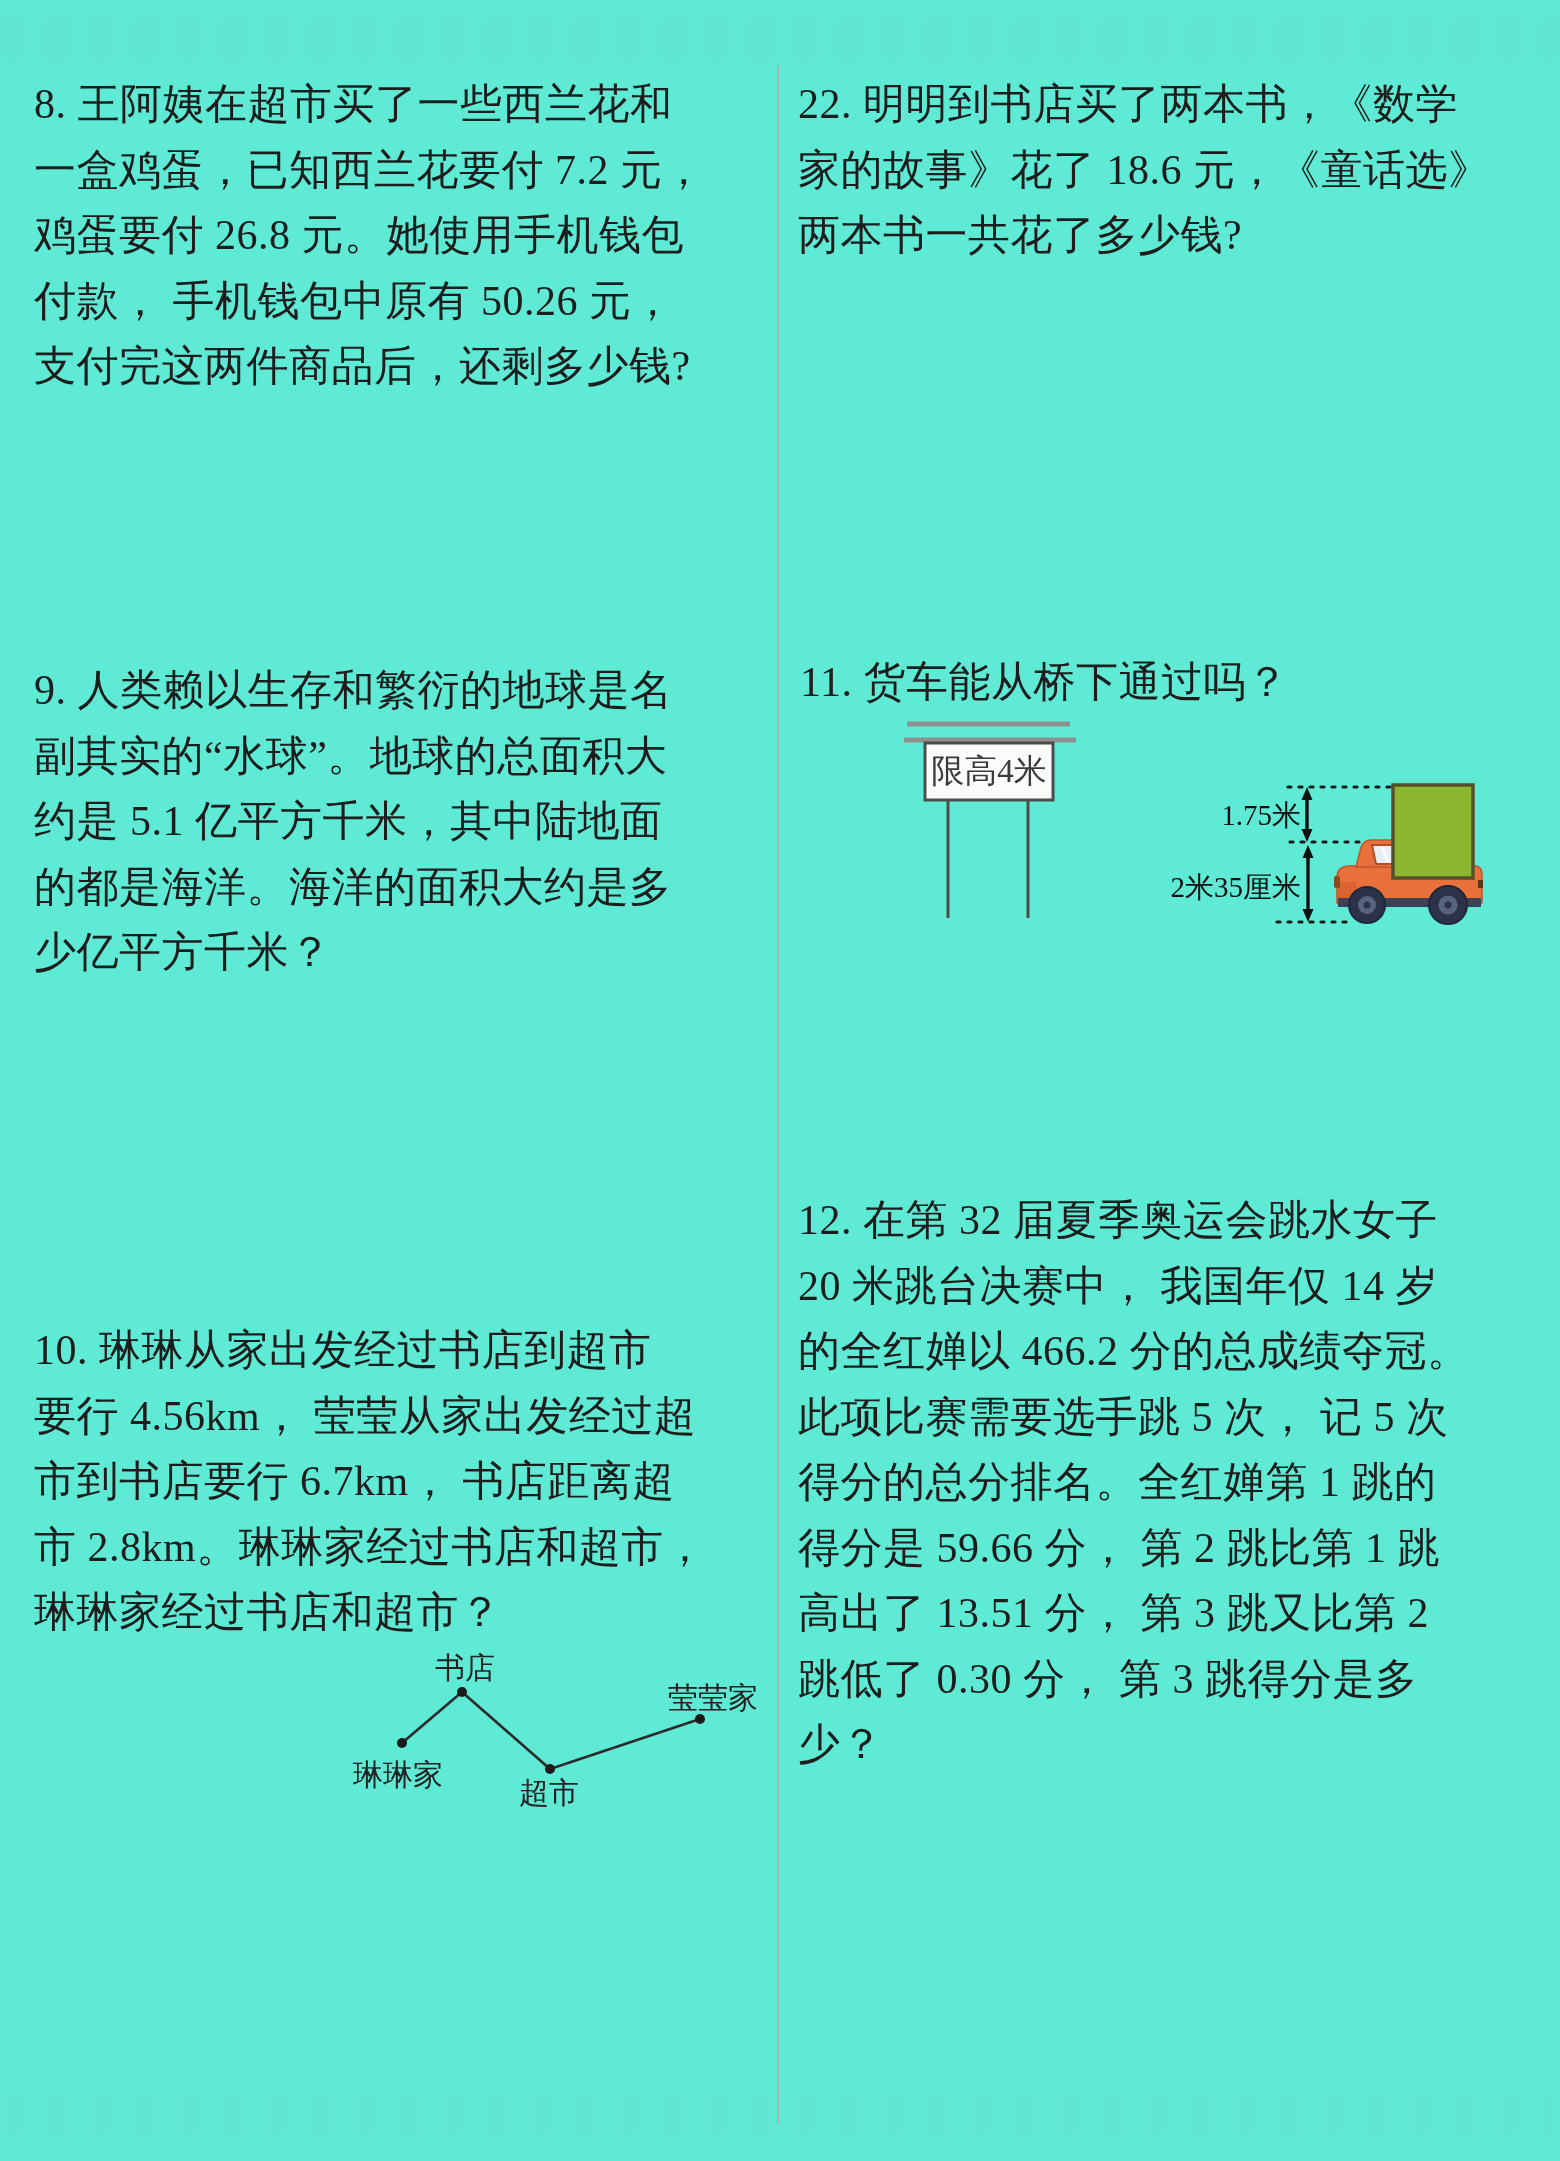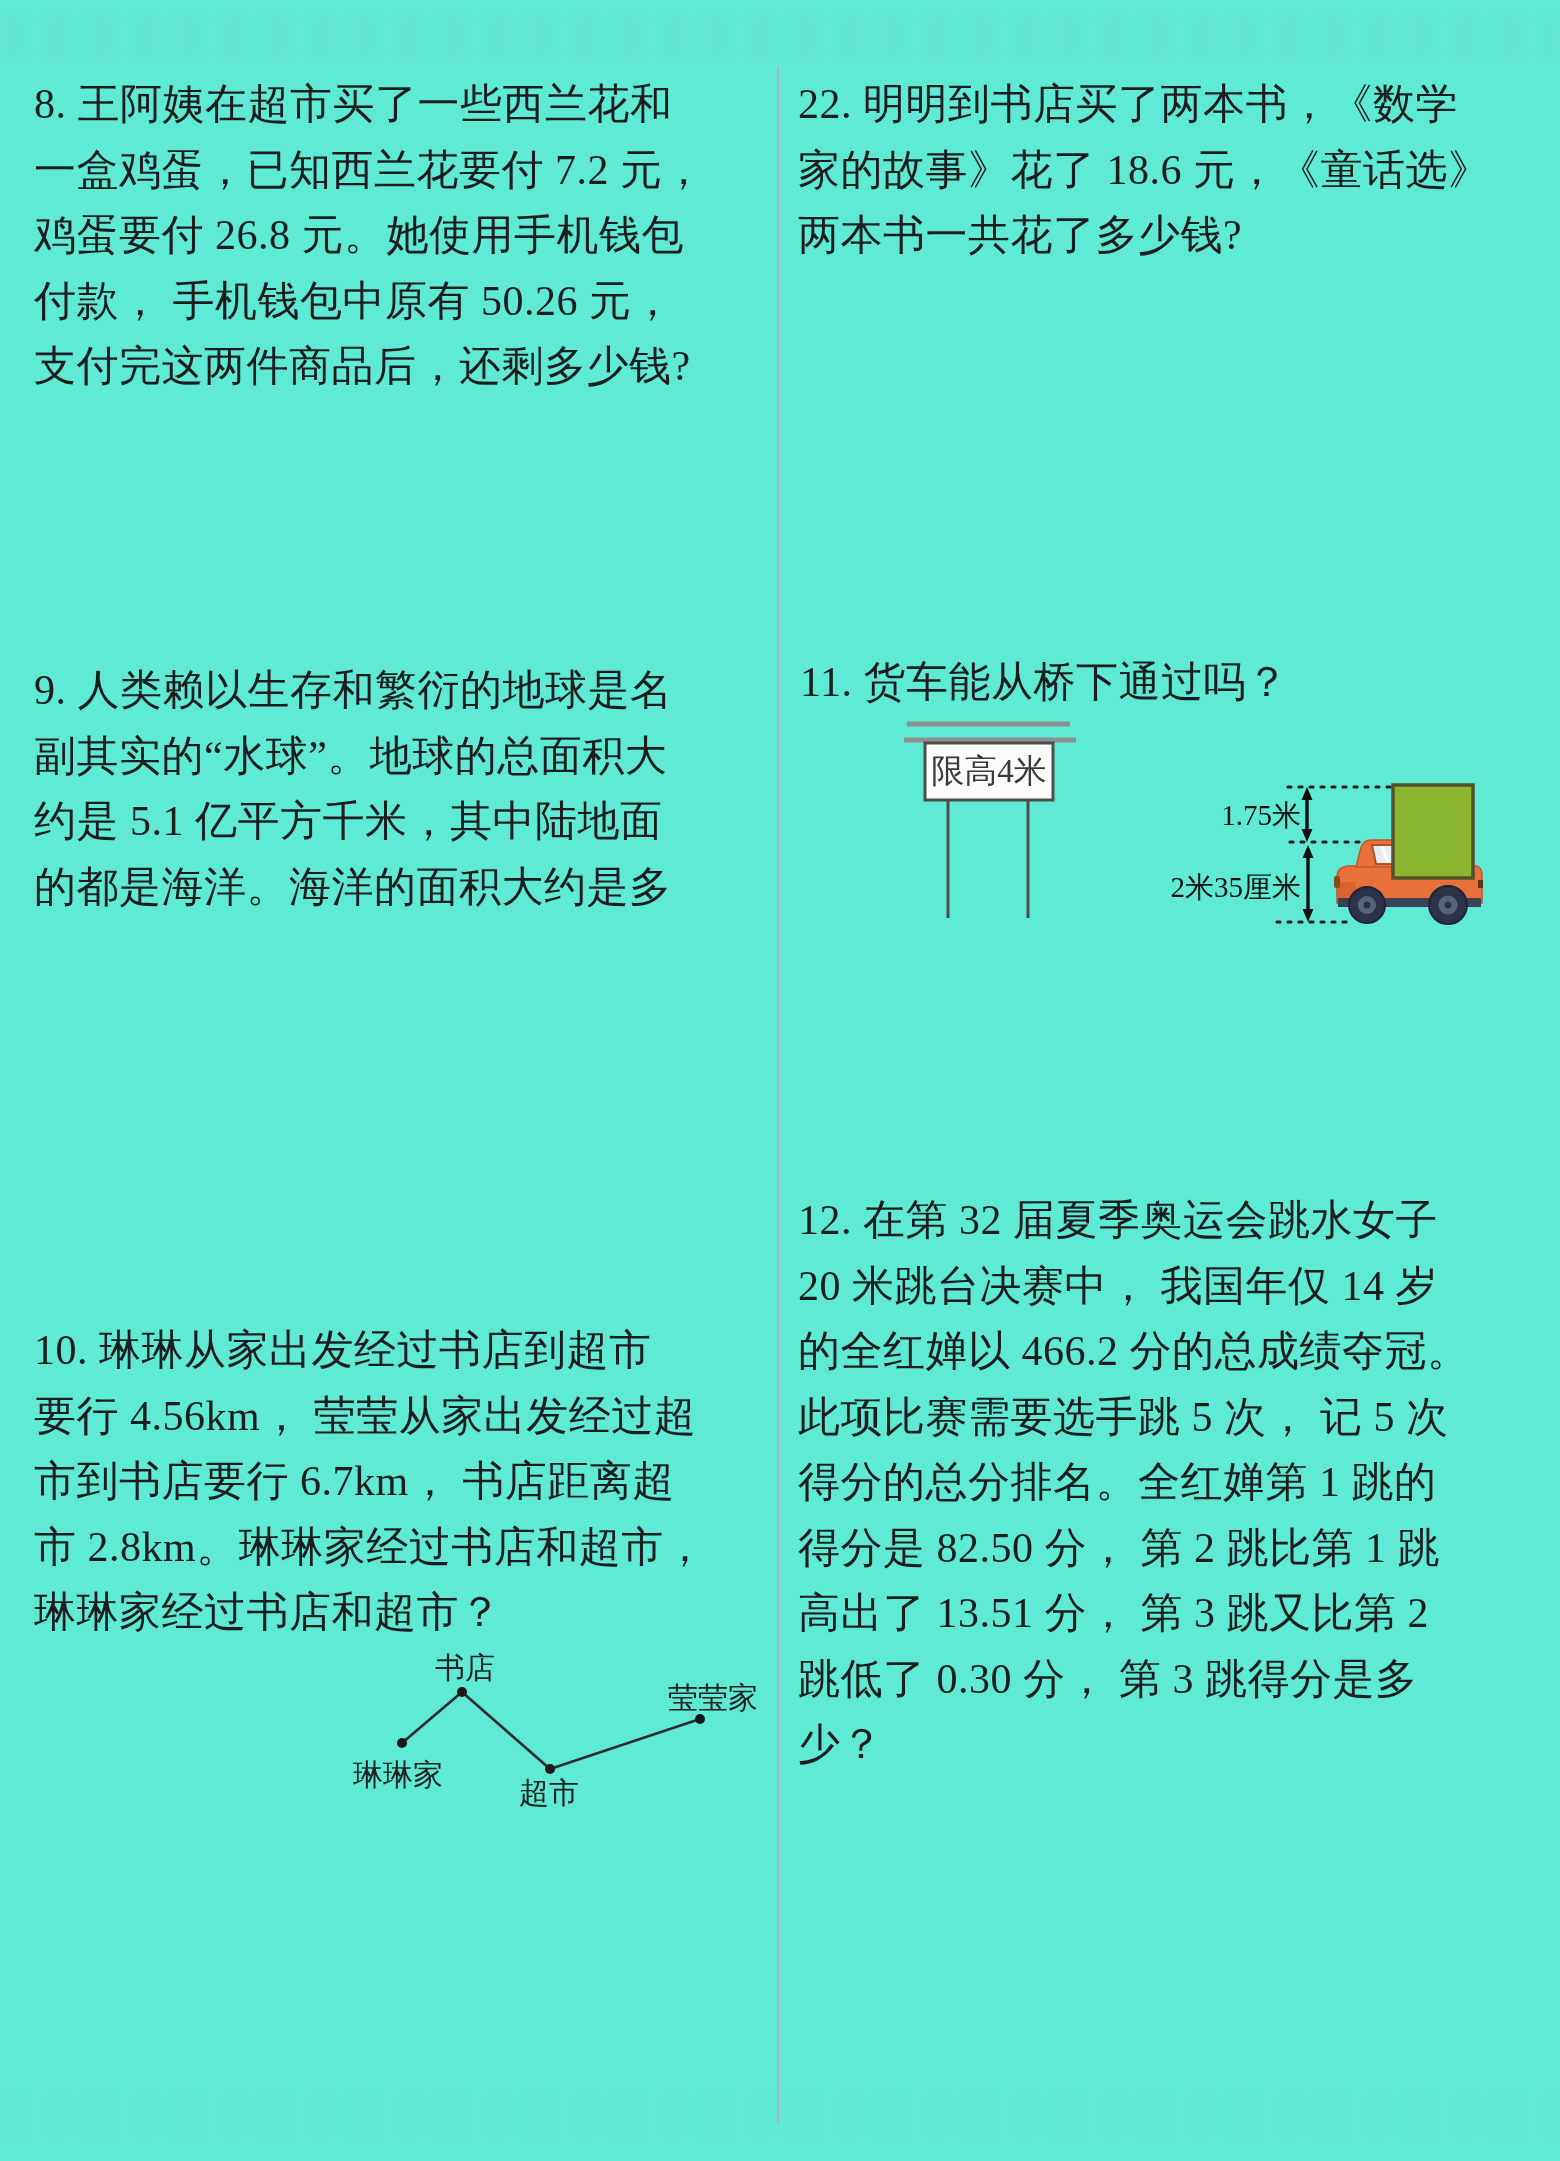--- a/index.html
+++ b/index.html
@@ -66,20 +66,21 @@
       <div class="tline">22. 明明到书店买了两本书，《数学</div>
       <div class="tline">家的故事》花了 18.6 元，《童话选》</div>
       <div class="tline">两本书一共花了多少钱?</div>
     </div>
 
   <div class="problem" id="p9">
       <div class="tline">9. 人类赖以生存和繁衍的地球是名</div>
       <div class="tline">副其实的“水球”。地球的总面积大</div>
       <div class="tline">约是 5.1 亿平方千米，其中陆地面</div>
       <div class="tline">的都是海洋。海洋的面积大约是多</div>
+      <div class="tline">少亿平方千米？</div>
     </div>
 
   <div class="problem" id="p11">
       <div class="tline">11.  货车能从桥下通过吗？</div>
     </div>
 
   <svg class="diagram" id="bridge-svg" viewBox="0 0 200 215">
     <line x1="17" y1="11" x2="180" y2="11" stroke="#8f8f8f" stroke-width="5"></line>
     <line x1="14" y1="27" x2="186" y2="27" stroke="#8f8f8f" stroke-width="5"></line>
     <rect x="35" y="30" width="128" height="57" fill="#fbfbfa" stroke="#4d4d4d" stroke-width="3"></rect>
@@ -158,19 +159,19 @@
     <text x="249" y="163" font-size="30" fill="#222" text-anchor="middle">超市</text>
     <text x="413" y="68" font-size="30" fill="#222" text-anchor="middle">莹莹家</text>
   </svg>
 
   <div class="problem" id="p12">
       <div class="tline">12. 在第 32 届夏季奥运会跳水女子</div>
       <div class="tline">20 米跳台决赛中， 我国年仅 14 岁</div>
       <div class="tline">的全红婵以 466.2 分的总成绩夺冠。</div>
       <div class="tline">此项比赛需要选手跳 5 次， 记 5 次</div>
       <div class="tline">得分的总分排名。全红婵第 1 跳的</div>
-      <div class="tline">得分是 82.50 分， 第 2 跳比第 1 跳</div>
+      <div class="tline">得分是 59.66 分， 第 2 跳比第 1 跳</div>
       <div class="tline">高出了 13.51 分， 第 3 跳又比第 2</div>
       <div class="tline">跳低了 0.30 分， 第 3 跳得分是多</div>
       <div class="tline">少？</div>
     </div>
 
 </div>
 
 </body></html>

